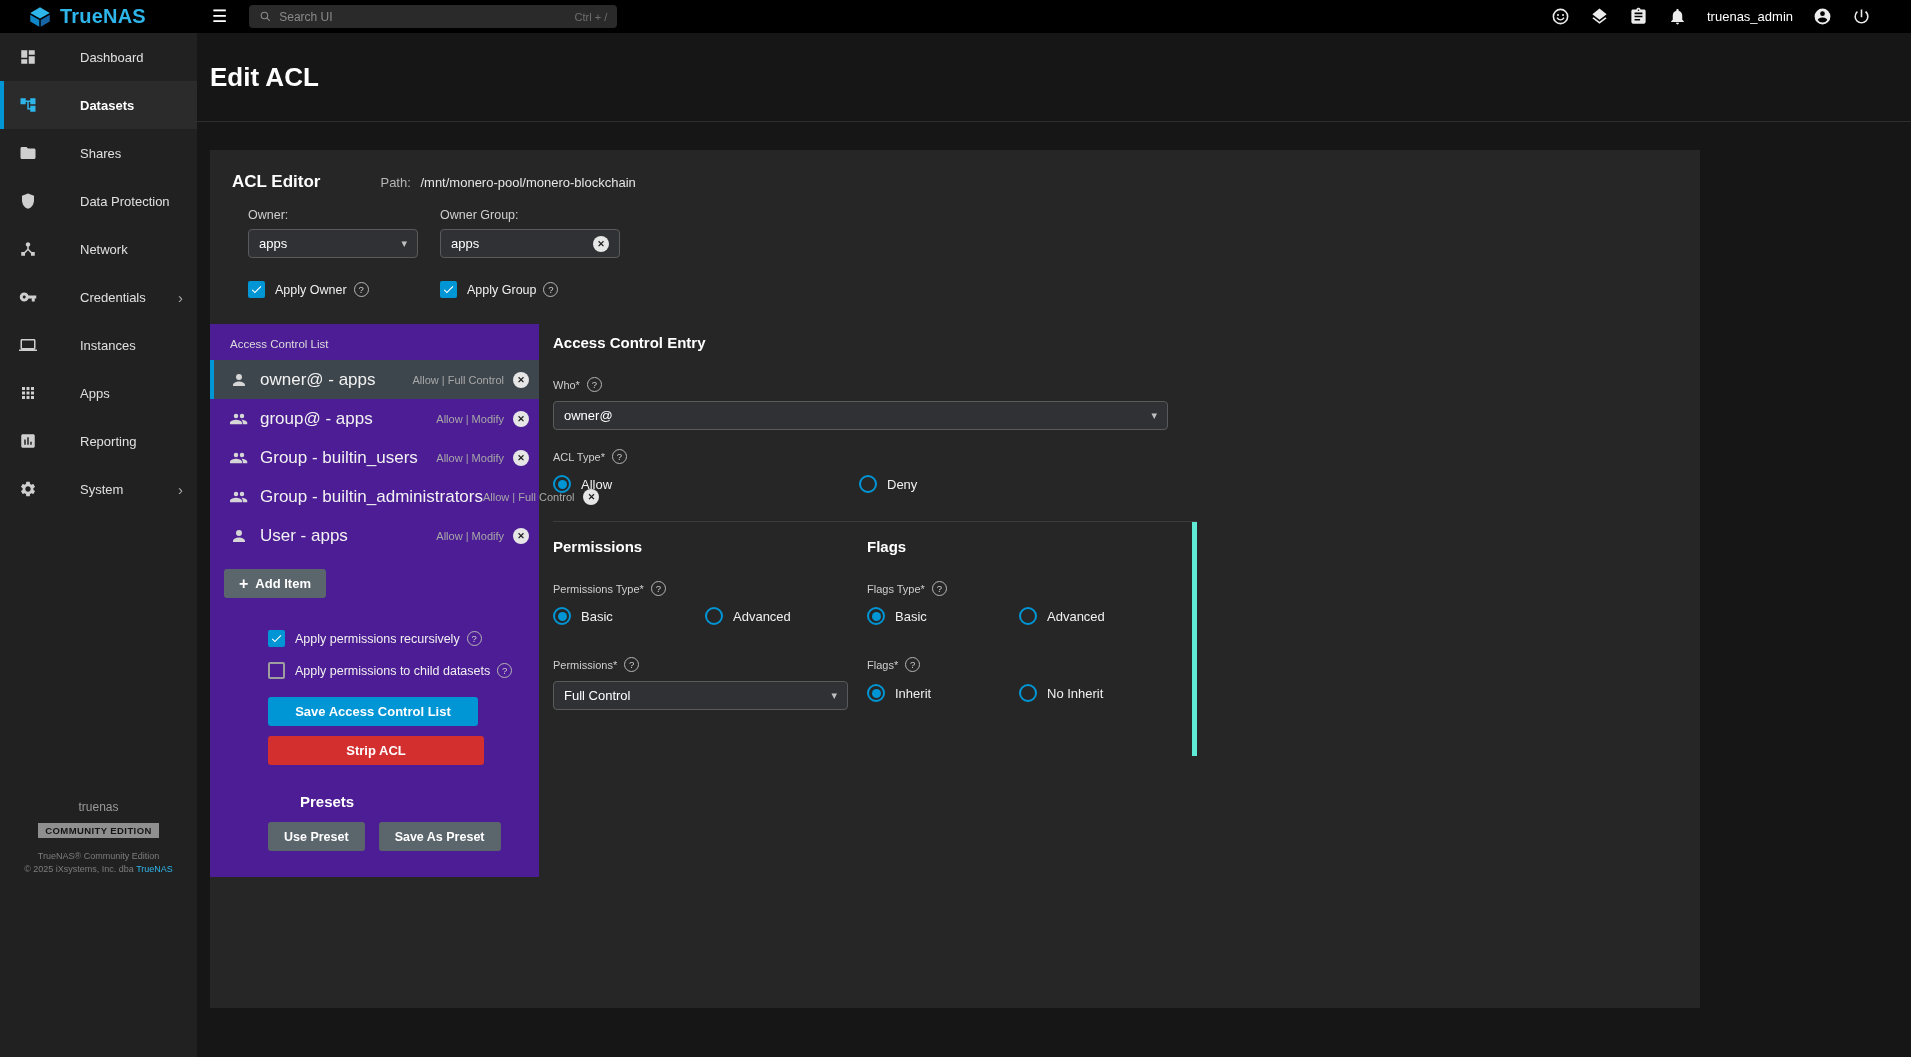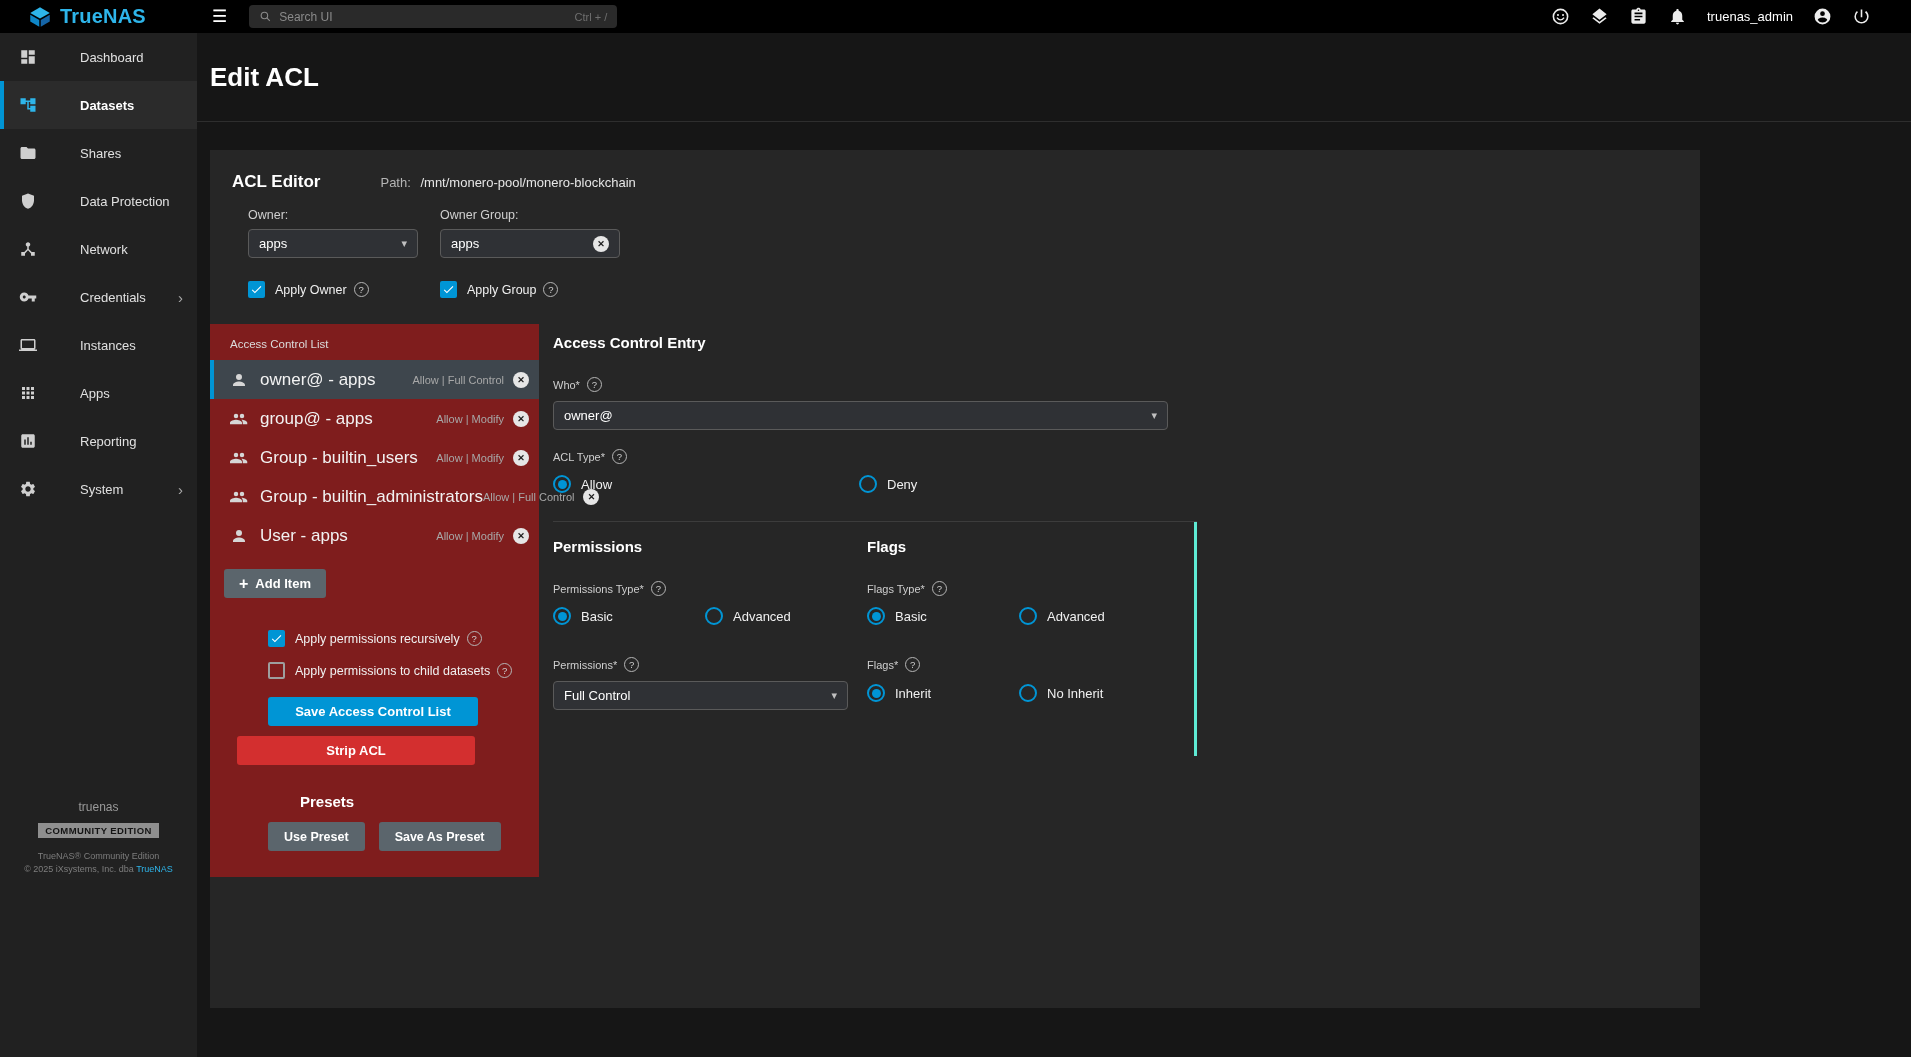--- a/index.html
+++ b/index.html
@@ -66,21 +66,21 @@
   .checkbox{width:17px;height:17px;border-radius:2px;background:#0095d5;display:flex;
     align-items:center;justify-content:center;flex:none;}
   .checkbox svg{width:13px;height:13px;fill:#fff;}
   .checkbox.unchecked{background:transparent;border:2px solid #9e9e9e;}
   .check-label{font-size:12.5px;color:#f0f0f0;margin:0 7px 0 10px;}
   .help{width:15px;height:15px;border:1px solid #b5b5b5;border-radius:50%;color:#cfcfcf;
     font-size:9.5px;display:flex;align-items:center;justify-content:center;flex:none;cursor:pointer;}
 
   
   .panels{display:flex;align-items:flex-start;margin-top:26px;}
-  .left-panel{width:329px;background:#7f1d1d;padding-bottom:26px;flex:none;}
+  .left-panel{width:329px;background:#4c1d95;padding-bottom:26px;flex:none;}
   .list-title{padding:14px 0 10px 20px;font-size:11.5px;color:#dcdcdc;}
   .ace-item{height:39px;display:flex;align-items:center;padding:0 10px 0 20px;cursor:pointer;}
   .ace-item.selected{background:#3e464d;border-left:4px solid #0095d5;padding-left:16px;}
   .ace-item svg{width:18px;height:18px;color:#d6d6d6;flex:none;}
   .ace-name{margin-left:12px;font-size:17px;color:#f2f2f2;white-space:nowrap;}
   .ace-perm{margin-left:auto;margin-right:9px;font-size:11px;color:#a8a8a8;white-space:nowrap;}
   .xicon{width:16px;height:16px;background:#e6e6e6;color:#1c1c1c;border-radius:50%;
     font-size:9px;font-weight:bold;display:flex;align-items:center;justify-content:center;
     flex:none;cursor:pointer;}
   .btn{border:none;border-radius:3px;height:29px;font-size:13px;font-weight:bold;
@@ -88,41 +88,41 @@
     font-family:"Liberation Sans",sans-serif;}
   .btn-gray{background:#5b656c;}
   .btn-blue{background:#0095d5;}
   .btn-red{background:#d32f2f;}
   .add-item{margin:14px 0 0 14px;padding:0 15px;gap:7px;}
   .add-plus{font-size:16px;font-weight:bold;line-height:1;}
   .lp-checks{margin:32px 0 0 58px;}
   .lp-checks .check-row{margin-top:0;}
   .lp-checks .check-row + .check-row{margin-top:15px;}
   .save-acl{margin:18px 0 0 58px;width:210px;}
-  .strip-acl{margin:10px 0 0 27px;width:238px;}
+  .strip-acl{margin:10px 0 0 58px;width:216px;}
   .presets-title{margin:28px 0 0 90px;font-size:15px;font-weight:bold;color:#fff;}
   .preset-row{display:flex;gap:14px;margin:12px 0 0 58px;}
   .preset-row .btn{padding:0 16px;font-size:12.5px;}
 
   
   .right-panel{flex:1;padding:10px 0 0 14px;}
   .section-title{font-size:15px;font-weight:bold;color:#fff;}
   .mini-label-row{display:flex;align-items:center;gap:7px;}
   .mini-label{font-size:11px;color:#cfcfcf;}
   .who-block{margin-top:26px;}
   .who-block .select{margin-top:9px;}
   .acltype-block{margin-top:19px;}
   .radio-grid{display:flex;margin-top:11px;}
   .radio-row{display:flex;align-items:center;cursor:pointer;}
   .radio{width:18px;height:18px;border:2px solid #0095d5;border-radius:50%;position:relative;flex:none;}
   .radio.checked::after{content:"";position:absolute;inset:2.5px;background:#0095d5;border-radius:50%;}
   .radio-label{font-size:13px;color:#f0f0f0;margin-left:10px;}
   .col306{width:306px;} .col152{width:152px;}
   .ace-divider{width:644px;border-top:1px solid #3c3c3c;margin-top:28px;}
-  .pf-wrap{width:644px;border-right:3px solid #5eead4;display:flex;padding:16px 0 46px 0;}
+  .pf-wrap{width:644px;border-right:5px solid #5eead4;display:flex;padding:16px 0 46px 0;}
   .pf-col1{width:314px;} .pf-col2{flex:1;}
   .type-block{margin-top:26px;}
   .value-block{margin-top:32px;}
   .value-block .select{margin-top:9px;}
 </style>
 </head>
 <body>
 
 <header class="topbar">
   <div class="brand">

